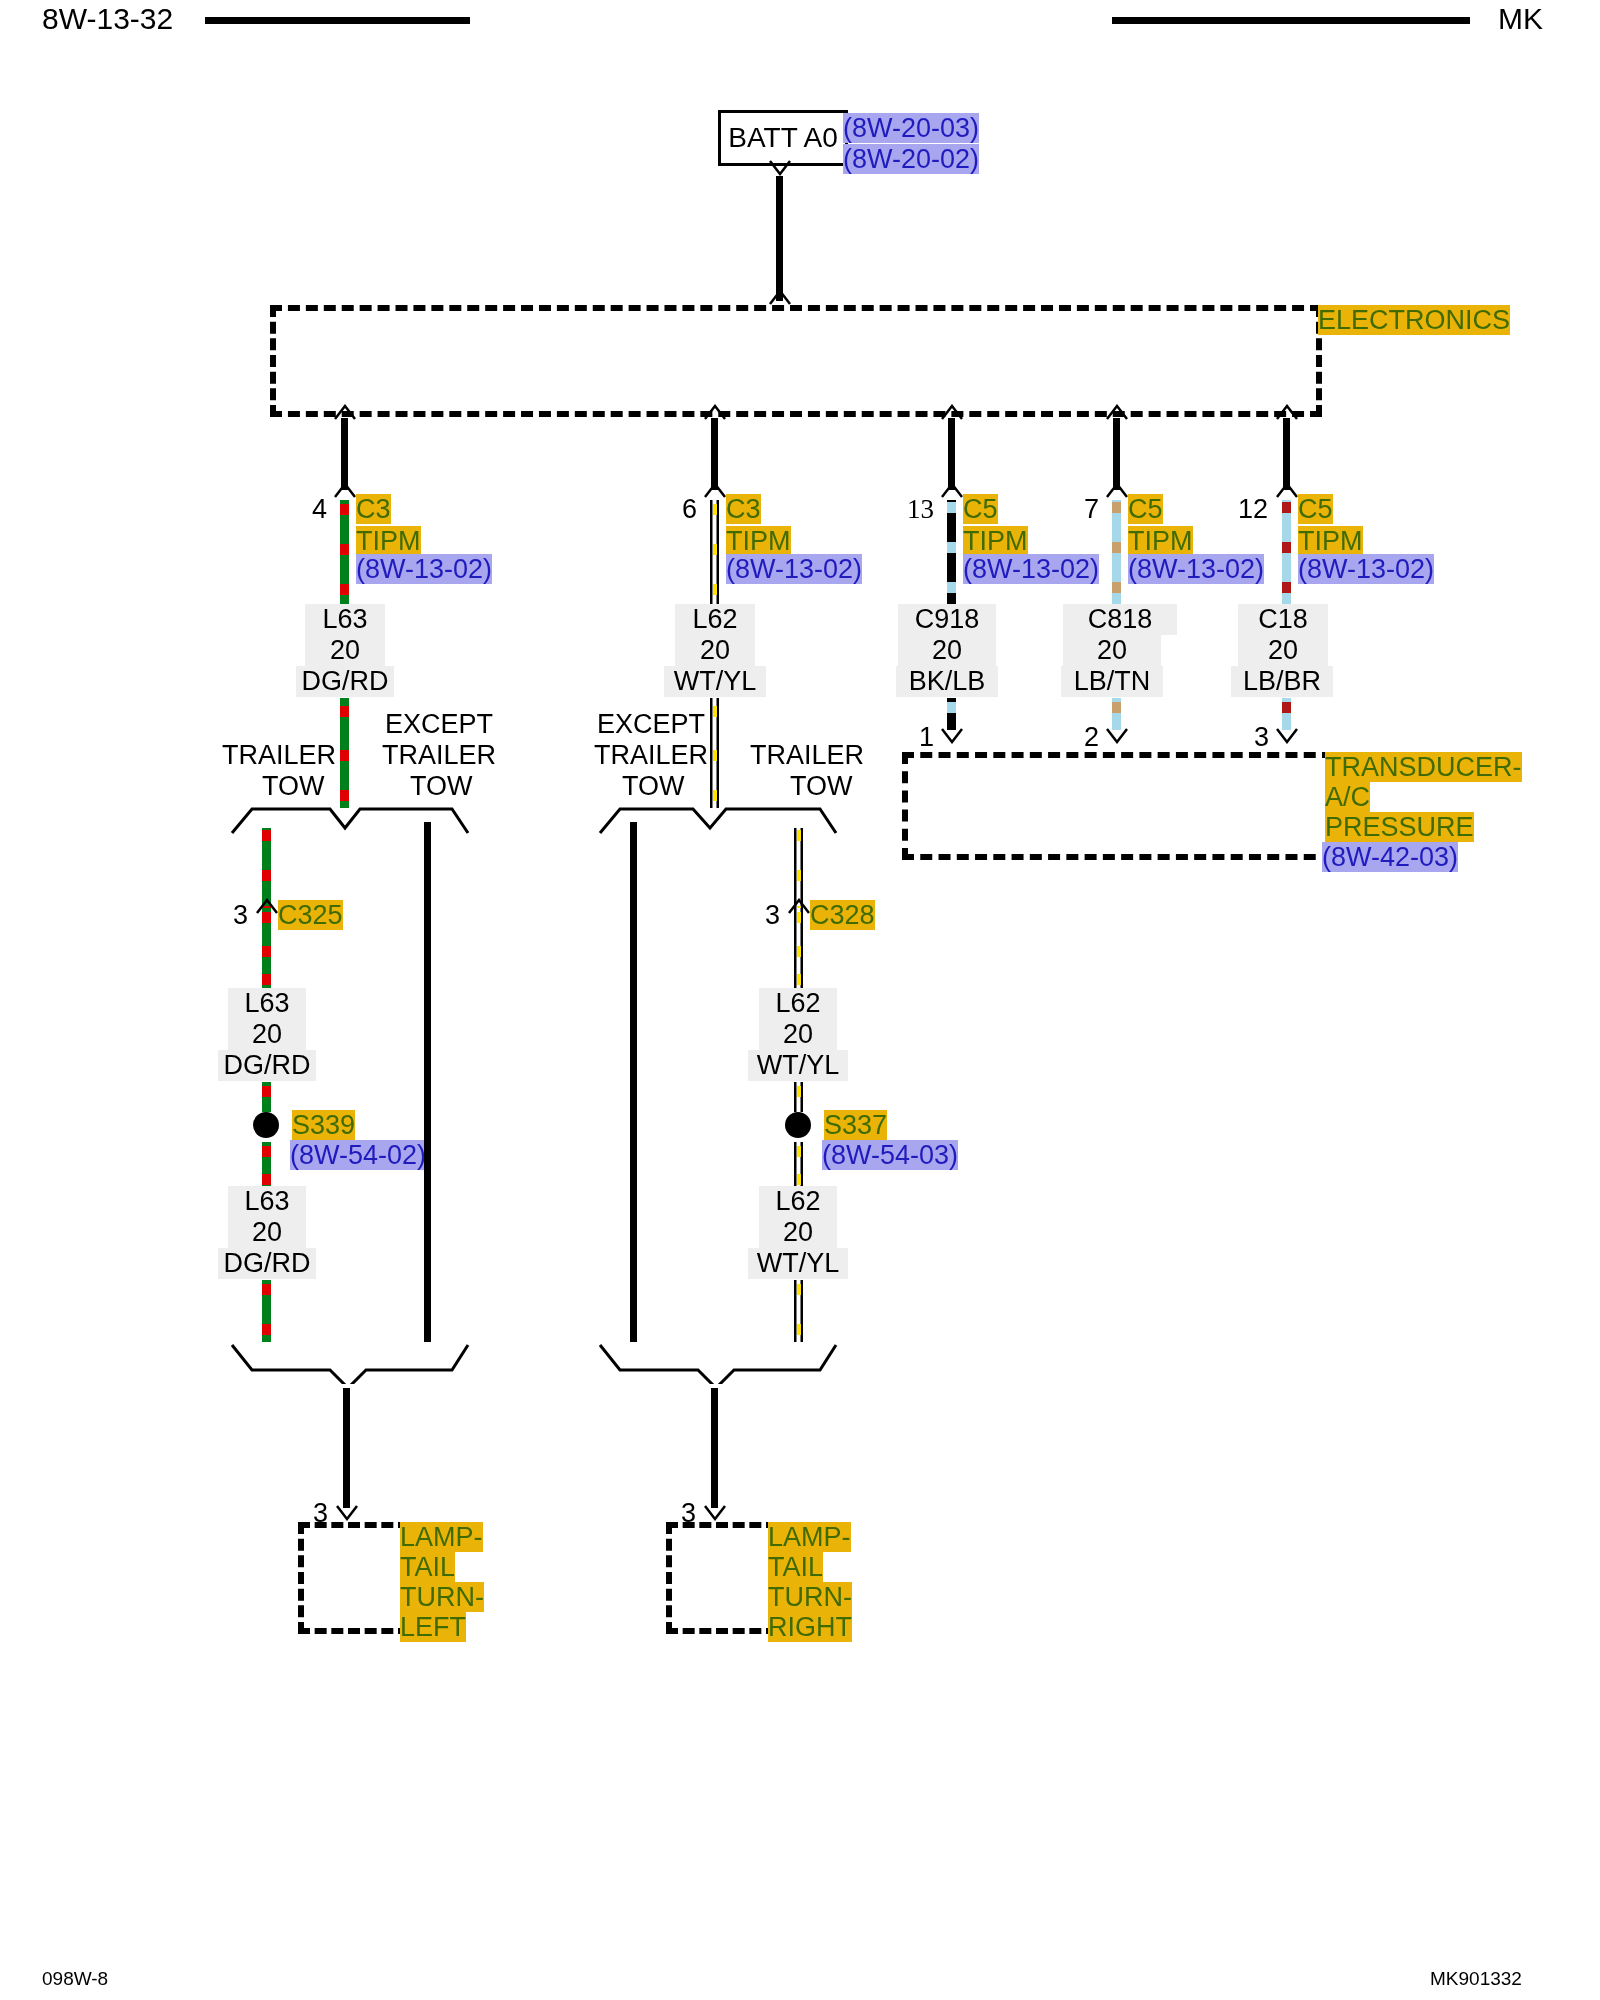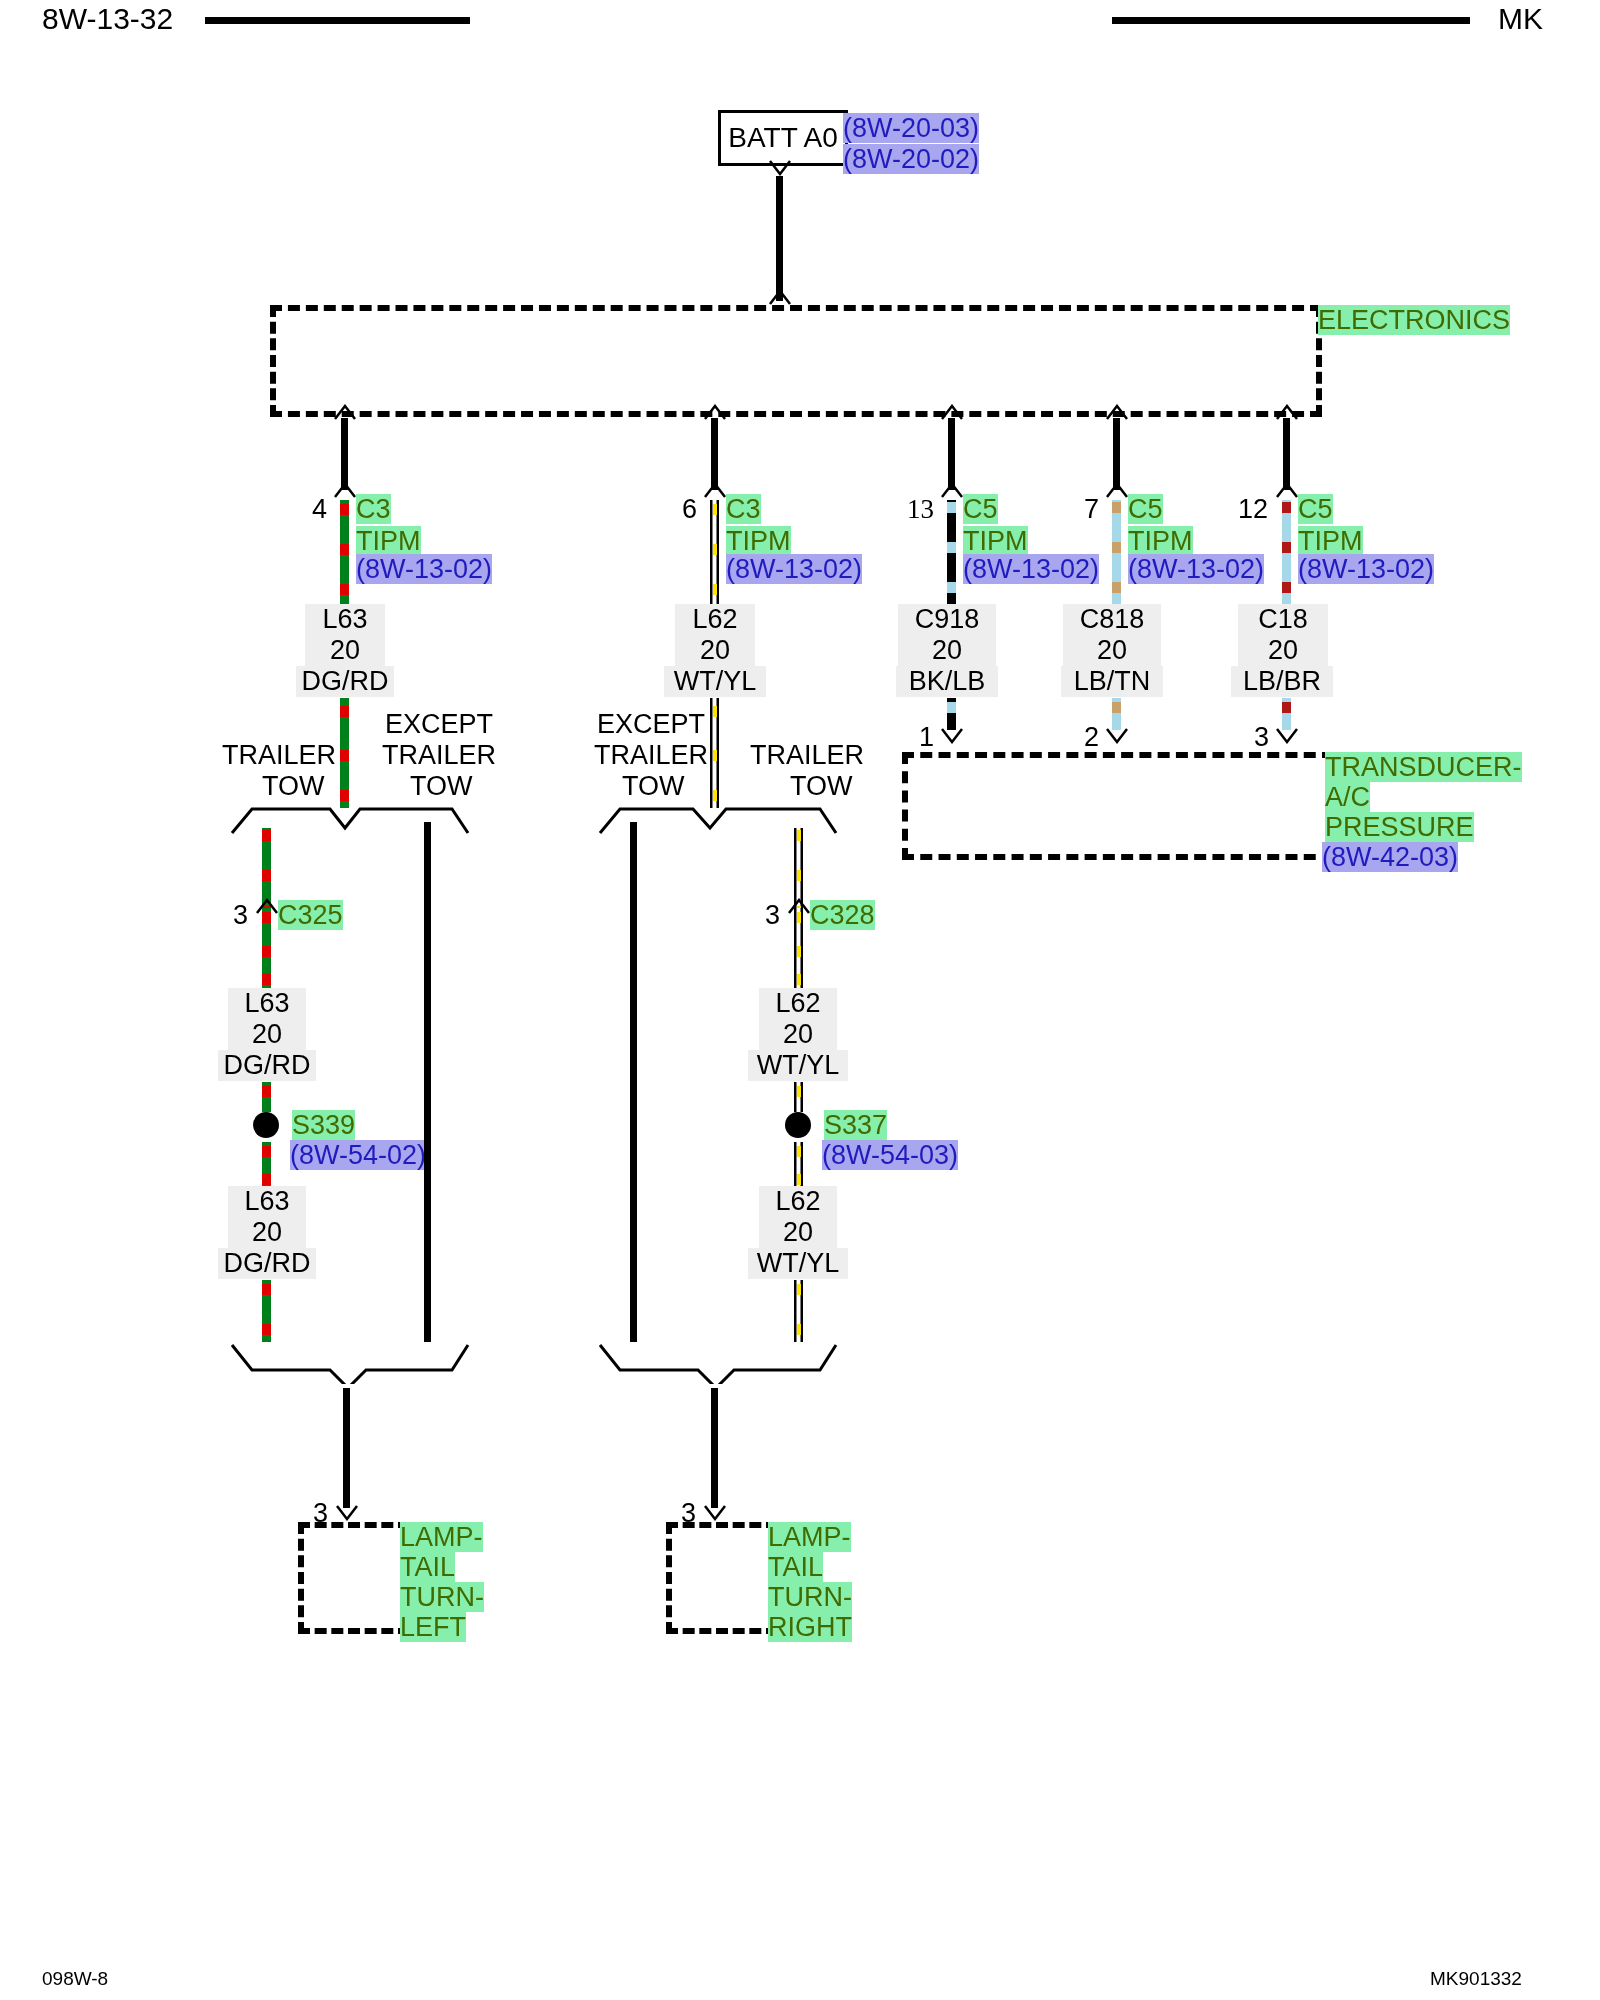--- a/index.html
+++ b/index.html
@@ -32,21 +32,21 @@
   .chev svg{display:block;}
 
   
   .box-solid{position:absolute;border:3px solid #000;background:#fff;
              display:flex;align-items:center;justify-content:center;}
   
   .box-dashed{position:absolute;border:6px dashed #000;background:#fff;}
 
   
   .lbl{position:absolute;white-space:nowrap;font-size:27px;line-height:30px;}
-  .lbl-green{color:#3f6b00;background:#86efac;}
+  .lbl-green{color:#3f6b00;background:#eab308;}
   .lbl-blue{color:#201bbd;background:#a9a6f0;}
   .lbl-plain{color:#000;}
   .lbl-grey{color:#000;background:#eeeeee;text-align:center;line-height:31px;}
   .pin{position:absolute;font-size:27px;color:#000;text-align:right;}
 
   .splice{position:absolute;width:26px;height:26px;border-radius:50%;background:#000;}
 
   .brace{position:absolute;}
   .brace svg{display:block;}
 </style>
@@ -192,21 +192,21 @@
   </div>
   <div class="pin" style="left:1067px;top:494px;width:32px;">7</div>
   <div class="lbl lbl-green" style="left:1128px;top:494px;">C5</div>
   <div class="lbl lbl-green" style="left:1128px;top:526px;">TIPM</div>
   <div class="lbl lbl-blue" style="left:1128px;top:554px;">(8W-13-02)</div>
   <div class="wire" style="left:1112px;top:500px;height:104px;background:#a5d8e8;">
     <div class="dash" style="top:2px;background:#c9a06a;"></div>
     <div class="dash" style="top:42px;background:#c9a06a;"></div>
     <div class="dash" style="top:82px;background:#c9a06a;"></div>
   </div>
-  <div class="lbl lbl-grey" style="left:1063px;top:604px;width:98px;">C818</div>
+  <div class="lbl lbl-grey" style="left:1063px;top:604px;width:114px;">C818</div>
   <div class="lbl lbl-grey" style="left:1063px;top:635px;width:98px;">20</div>
   <div class="lbl lbl-grey" style="left:1061px;top:666px;width:102px;">LB/TN</div>
   <div class="wire" style="left:1112px;top:698px;height:32px;background:#a5d8e8;">
     <div class="dash" style="top:4px;background:#c9a06a;"></div>
   </div>
   <div class="chev" style="left:1104px;top:728px;">
     <svg width="26" height="16">
         <polyline points="3,1 13,14 23,1" fill="none" stroke="#000" stroke-width="2.5"></polyline>
       </svg>
   </div>

